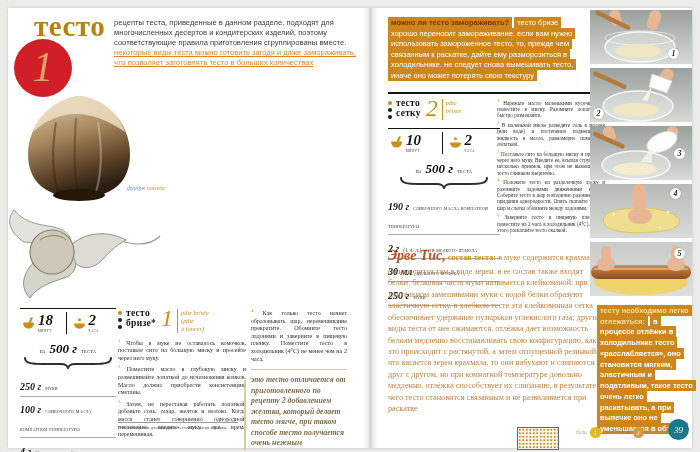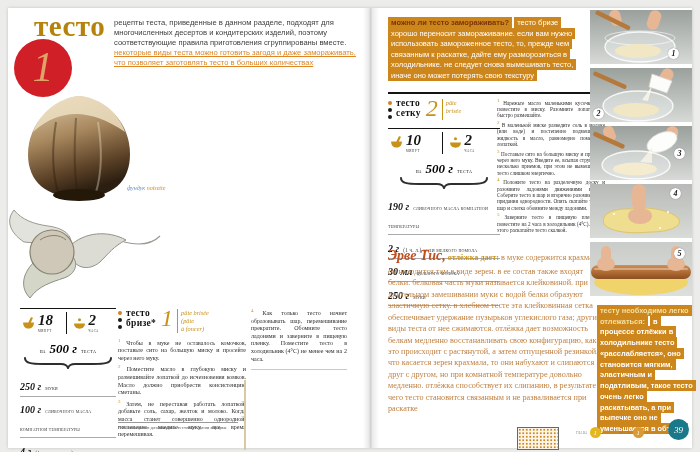--- a/index.html
+++ b/index.html
@@ -188,20 +188,21 @@
       <p><sup>3</sup> <span>Затем, не переставая работать лопаткой, добавьте соль, сахар, желток и молоко. Когда масса станет совершенно однородной, постепенно введите муку, все время перемешивая.</span></p>
     </div>
   </div>
   <div class="abs foot-note" style="left:110px;top:414px;width:120px;">* Используется для выпечки тестовых основ в форме</div>
 
   <div class="abs" style="left:243px;top:300px;width:96px;">
     <div class="steps">
       <p><sup>4</sup> <span>Как только тесто начнет образовывать шар, перемешивание прекратите. Обомните тесто ладонями и заверните в пищевую пленку. Поместите тесто в холодильник (4°C) не менее чем на 2 часа.</span></p>
     </div>
     <hr class="gold-hr" style="margin:6px 0 5px 0;">
+    <div class="note-italic">это тесто отличается от приготовленного по рецепту 2 добавлением желтка, который делает тесто мягче, при таком способе тесто получается очень нежным</div>
   </div>
   <div class="abs gold-vr" style="left:236px;top:372px;height:70px;"></div>
 
 </div>
 
 <div class="page" id="right-page">
 
   <div class="abs freeze">
     <span class="hl q">можно ли тесто замораживать?</span>
     <span class="hl">тесто бризе хорошо переносит замораживание. если вам нужно использовать замороженное тесто, то, прежде чем связанным к раскатке, дайте ему разморозиться в холодильнике. не следует снова вымешивать тесто, иначе оно может потерять свою текстуру</span>
@@ -266,21 +267,21 @@
   <div class="abs steps steps-sm" style="left:126px;top:84px;width:108px;height:152px;border-top:2px solid #141414;padding-top:4px;overflow:hidden;">
     <p><sup>1</sup> <span>Нарежьте масло маленькими кусочками и поместите в миску. Разомните лопаткой и быстро размешайте.</span></p>
     <p><sup>2</sup> <span>В маленькой миске разведите соль в молоке (или воде) и постепенно подмешивайте жидкость в масло, равномерно помешивая лопаткой.</span></p>
     <p><sup>3</sup> <span>Поставьте сито на большую миску и просейте через него муку. Введите ее, всыпая струйкой, в несколько приемов, при этом не вымешивайте тесто слишком энергично.</span></p>
     <p><sup>4</sup> <span>Положите тесто на разделочную доску и разомните ладонями движениями вперед. Соберите тесто в шар и вторично разомните для придания однородности. Опять скатайте тесто в шар и слегка обомните между ладонями.</span></p>
     <p><sup>5</sup> <span>Заверните тесто в пищевую пленку и поместите на 2 часа в холодильник (4°C). После этого раскатайте тесто скалкой.</span></p>
   </div>
 
   <div class="abs herve">
     <span class="author">Эрве Тис,</span>
-    <span class="topic">отлёжка дает:</span>
+    <span class="topic">состав теста:</span>
     <span class="body">в муке содержится крахмал, он находится там в виде зерен. в ее состав также входят белки. белковая часть муки называется клейковиной. при длительном замешивании муки с водой белки образуют эластичную сетку. в хлебном тесте эта клейковинная сетка обеспечивает удержание пузырьков углекислого газа; другие виды теста от нее сжимаются. отлёжка дает возможность белкам медленно восстанавливать свою конфигурацию, как это происходит с растянутой, а затем отпущенной резинкой. что касается зерен крахмала, то они набухают и слипаются друг с другом, но при комнатной температуре довольно медленно. отлёжка способствует их слипанию, в результате чего тесто становится связанным и не разваливается при раскатке</span>
   </div>
 
   <div class="abs photo" style="top:2px;">
     <svg width="102" height="54" viewBox="0 0 102 54">
       <defs>
           <linearGradient id="bg1" x1="0" y1="0" x2="0" y2="1">
             <stop offset="0" stop-color="#9aa09c"></stop>
             <stop offset="1" stop-color="#d7dad6"></stop>
           </linearGradient>

